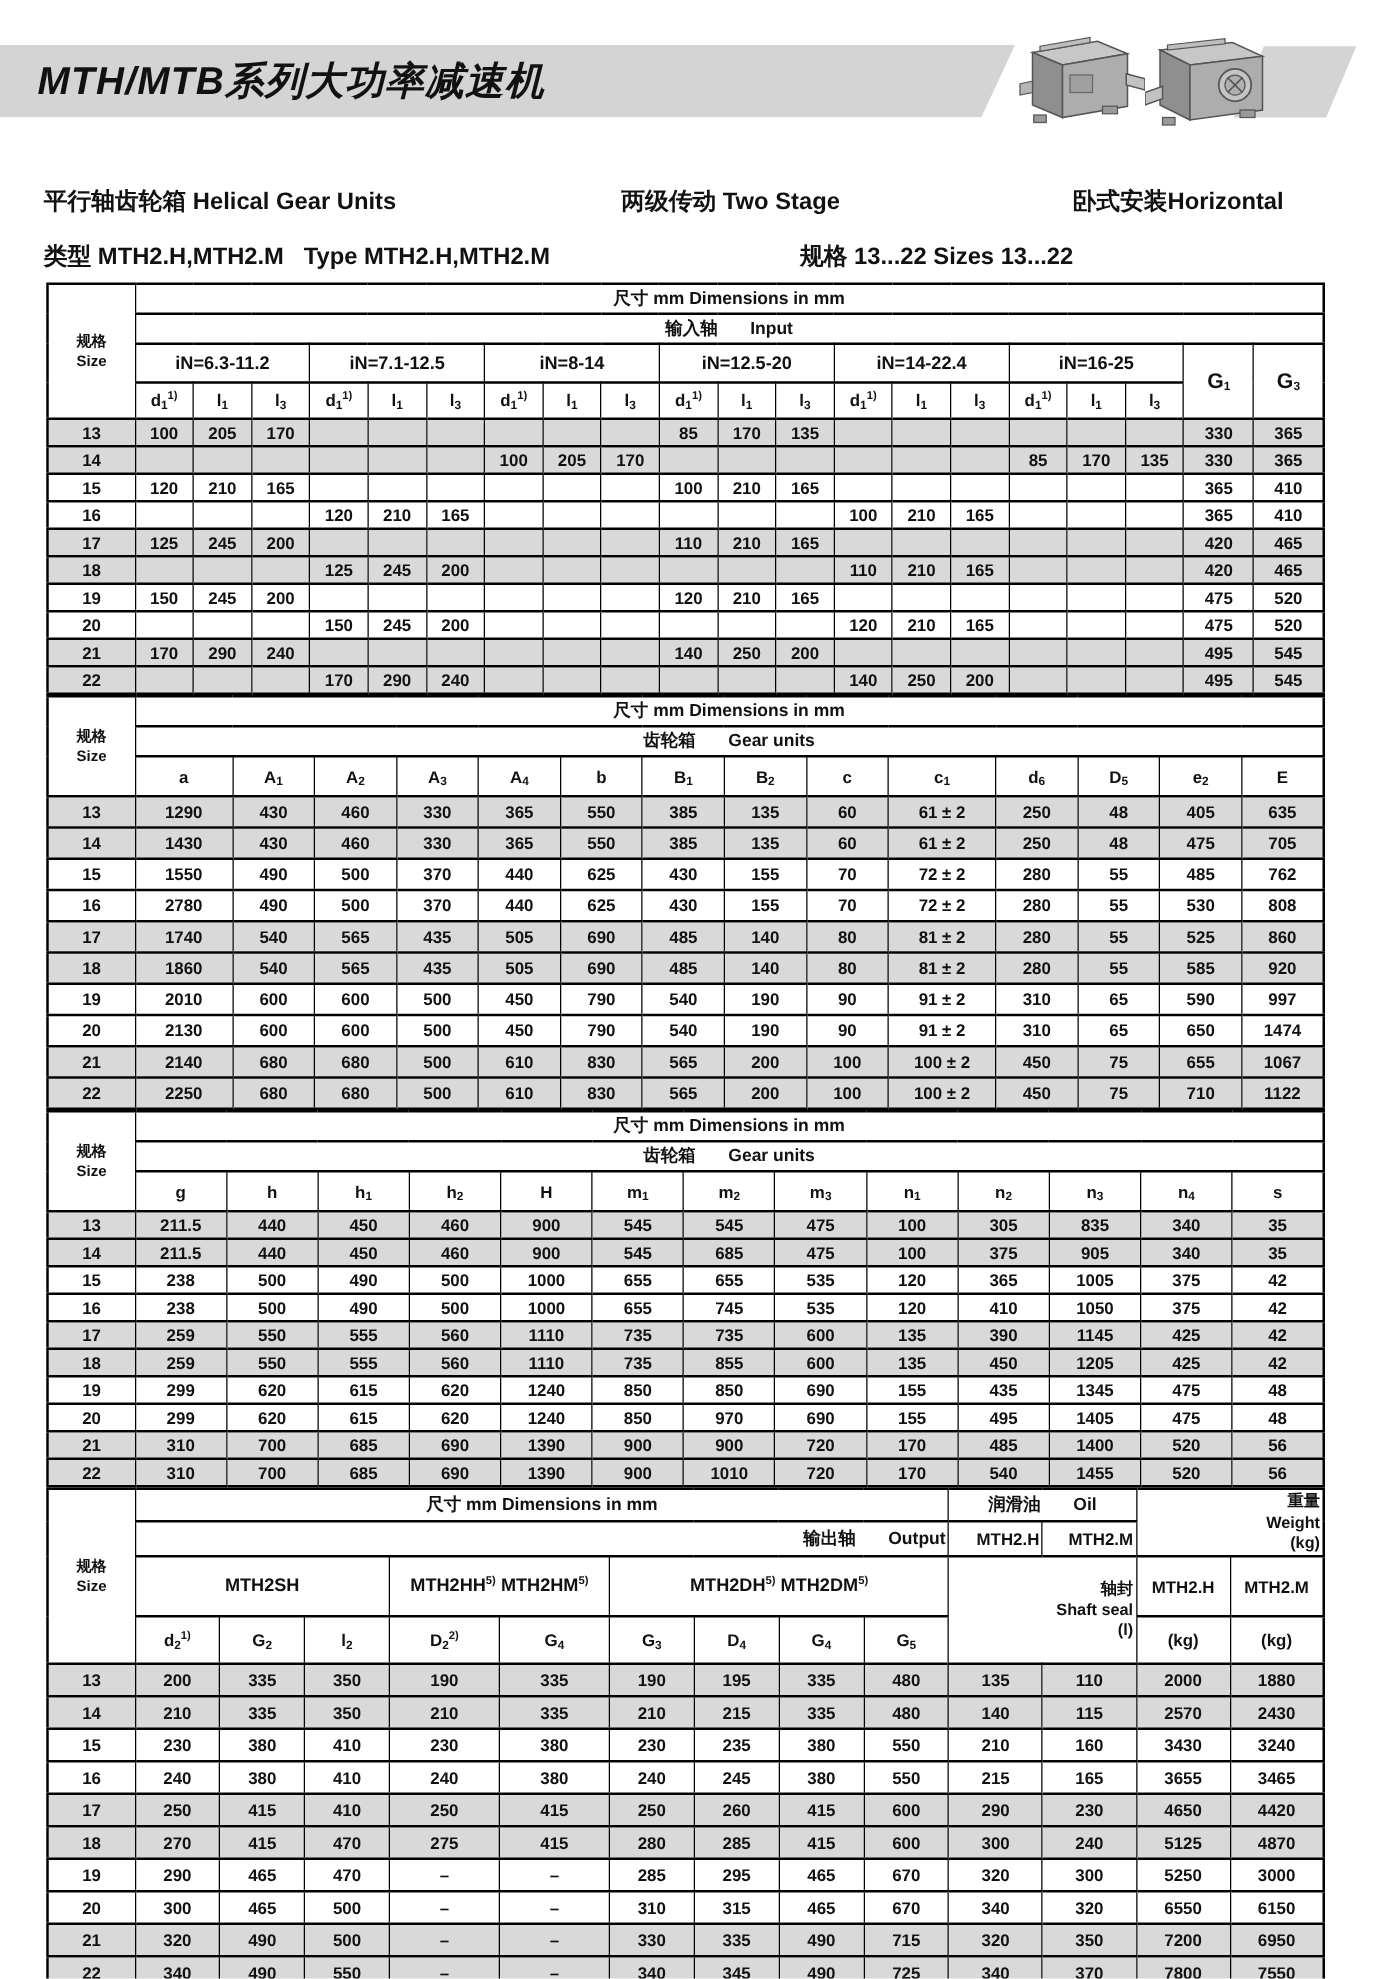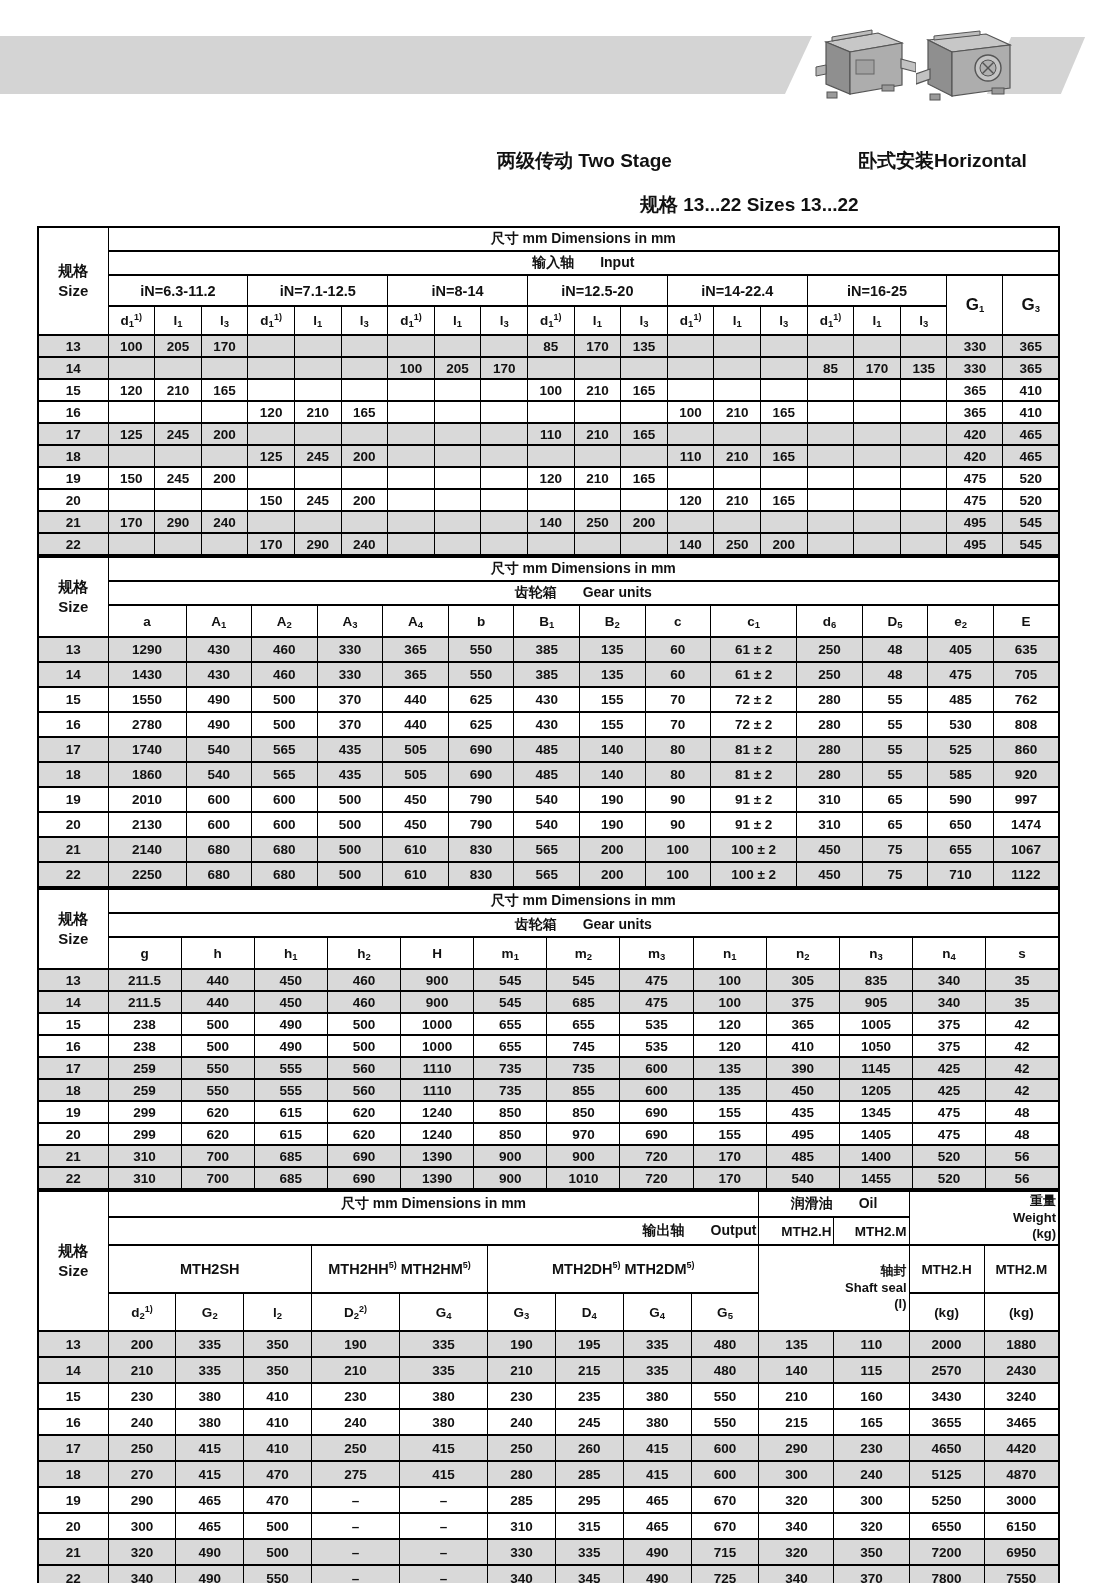--- a/index.html
+++ b/index.html
@@ -24,21 +24,21 @@
 
   
   table{position:absolute;left:37px;width:1023px;border-collapse:collapse;table-layout:fixed;
         font-weight:bold;}
   th,td{border:1px solid #000;border-top-width:2px;border-bottom-width:2px;
         text-align:center;vertical-align:middle;padding:0 2px;overflow:hidden;}
   table{border:2px solid #000;}
   td{font-size:13.5px;}
   th{font-size:13.5px;font-weight:bold;background:#fff;}
   tr.shade td{background:#d9d9d9;}
-  .size-th{font-size:15px;line-height:1.35;}
+  .size-th{font-size:12px;line-height:1.35;}
   .dim-th{font-size:14px;}
   .sec-cn{margin-right:26px;}
   .group-th{font-size:14.5px;}
   .gcol-th{font-size:17px;}
   sub{font-size:9.5px;vertical-align:baseline;position:relative;top:2px;}
   sup{font-size:9px;vertical-align:super;line-height:0;}
   .t1{top:226px;} .t1 thead tr:nth-child(1) th{height:22px;} .t1 thead tr:nth-child(2) th{height:22px;}
   .t1 thead tr:nth-child(3) th{height:29px;} .t1 thead tr:nth-child(4) th{height:27px;}
   .t1 tbody tr{height:22px;}
   .t2{top:556px;} .t2 thead tr:nth-child(1) th{height:22px;} .t2 thead tr:nth-child(2) th{height:22px;}
@@ -50,20 +50,21 @@
   .t4 tbody tr{height:26px;}
   .stack{line-height:1.3;font-size:13px;text-align:right;}
 </style>
 </head>
 <body>
 
 <div class="page">
 
   <div class="banner"></div>
   <div class="deco-right"></div>
+  <div class="banner-title">MTH/MTB系列大功率减速机</div>
 
   <svg class="gearbox gb1" width="104" height="100" viewBox="0 0 104 100">
     <polygon points="14,30 66,21 90,31 38,40" fill="#c7c7c7" stroke="#555" stroke-width="1.2"></polygon>
     <polygon points="14,30 38,40 38,82 14,72" fill="#8f8f8f" stroke="#555" stroke-width="1.2"></polygon>
     <polygon points="38,40 90,31 90,73 38,82" fill="#adadad" stroke="#555" stroke-width="1.2"></polygon>
     <polygon points="20,25 60,18 60,22 20,29" fill="#bdbdbd" stroke="#555" stroke-width="1"></polygon>
     <polygon points="89,47 104,51 104,60 89,56" fill="#c2c2c2" stroke="#555" stroke-width="1.2"></polygon>
     <polygon points="4,55 14,53 14,62 4,64" fill="#b5b5b5" stroke="#555" stroke-width="1"></polygon>
     <rect x="15" y="80" width="10" height="6" fill="#9a9a9a" stroke="#555" stroke-width="1"></rect>
     <rect x="70" y="73" width="12" height="6" fill="#9a9a9a" stroke="#555" stroke-width="1"></rect>
@@ -76,22 +77,24 @@
     <polygon points="18,24 64,19 64,23 18,28" fill="#bdbdbd" stroke="#555" stroke-width="1"></polygon>
     <circle cx="72" cy="56" r="13" fill="#c4c4c4" stroke="#555" stroke-width="1.4"></circle>
     <circle cx="72" cy="56" r="8" fill="#b0b0b0" stroke="#555" stroke-width="1"></circle>
     <line x1="66" y1="50" x2="78" y2="62" stroke="#555" stroke-width="1.4"></line>
     <line x1="78" y1="50" x2="66" y2="62" stroke="#555" stroke-width="1.4"></line>
     <polygon points="0,62 14,57 14,67 0,72" fill="#c2c2c2" stroke="#555" stroke-width="1.2"></polygon>
     <rect x="14" y="82" width="10" height="6" fill="#9a9a9a" stroke="#555" stroke-width="1"></rect>
     <rect x="76" y="76" width="12" height="6" fill="#9a9a9a" stroke="#555" stroke-width="1"></rect>
   </svg>
 
+  <div class="subline s1a">平行轴齿轮箱 Helical Gear Units</div>
   <div class="subline s1b">两级传动 Two Stage</div>
   <div class="subline s1c">卧式安装Horizontal</div>
+  <div class="subline s2a">类型 MTH2.H,MTH2.M   Type MTH2.H,MTH2.M</div>
   <div class="subline s2b">规格 13...22 Sizes 13...22</div>
 
   <table class="t1">
       <colgroup>
         <col style="width: 70px;">
         <col>
         <col>
         <col>
         <col>
         <col>

